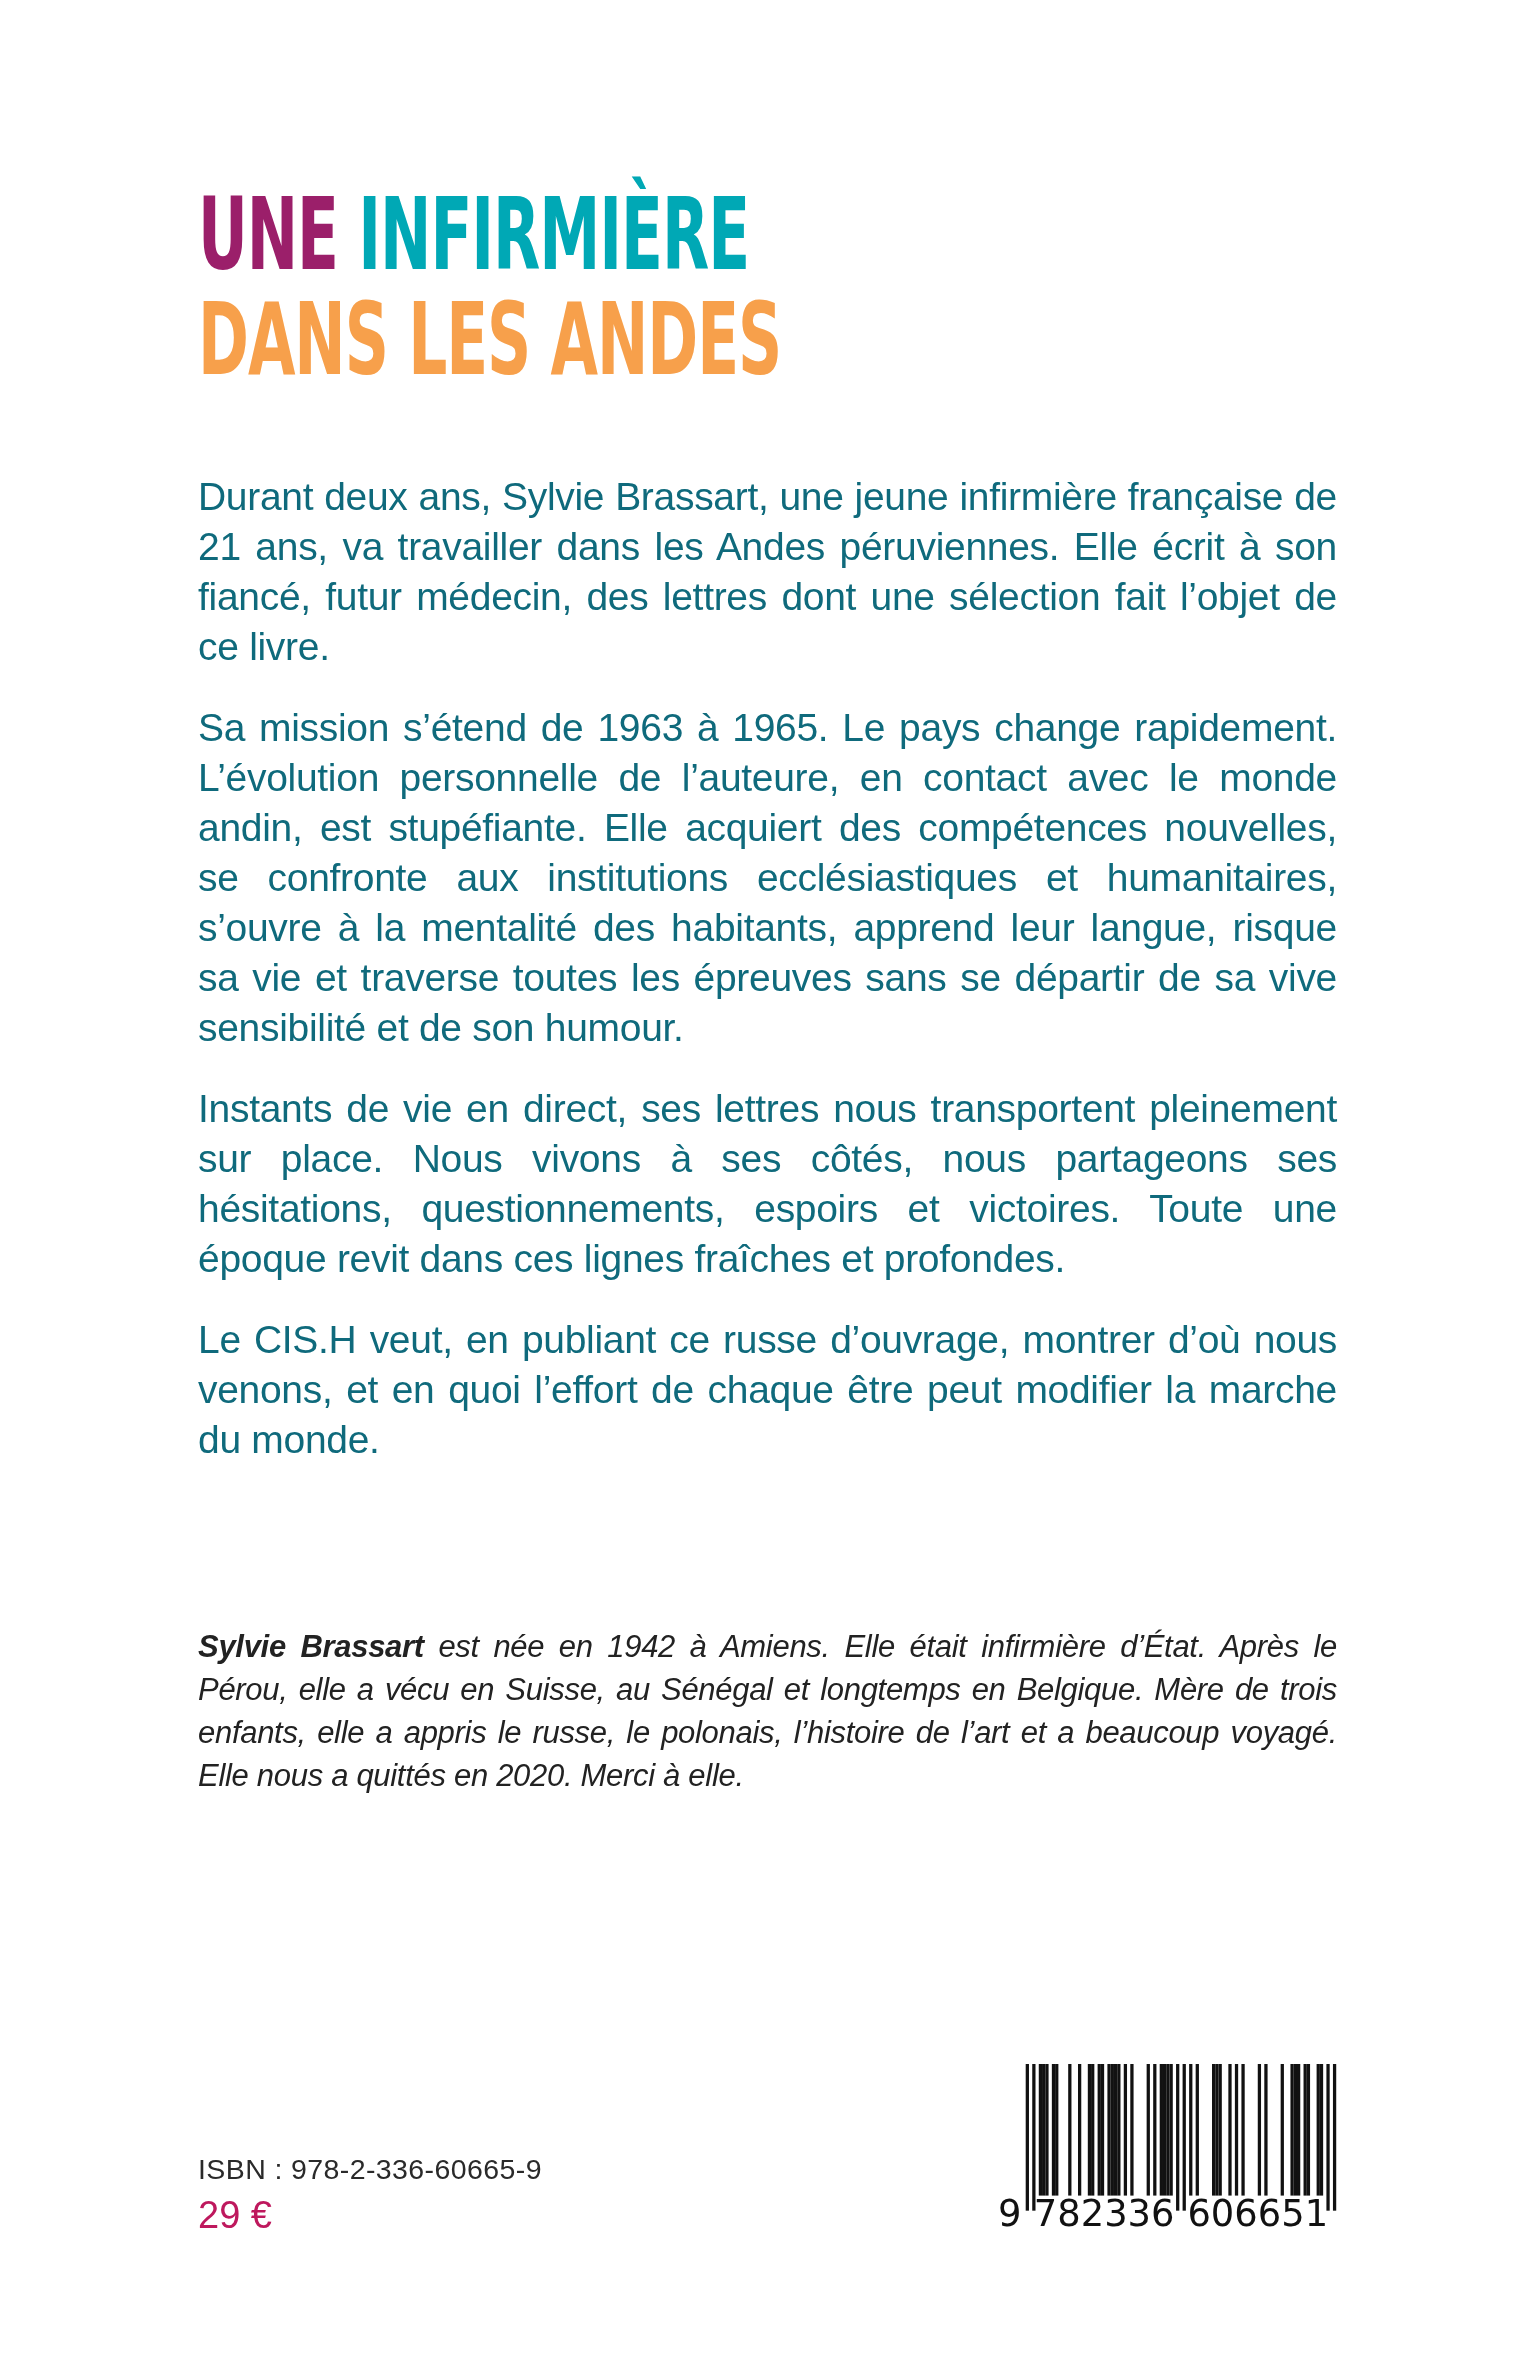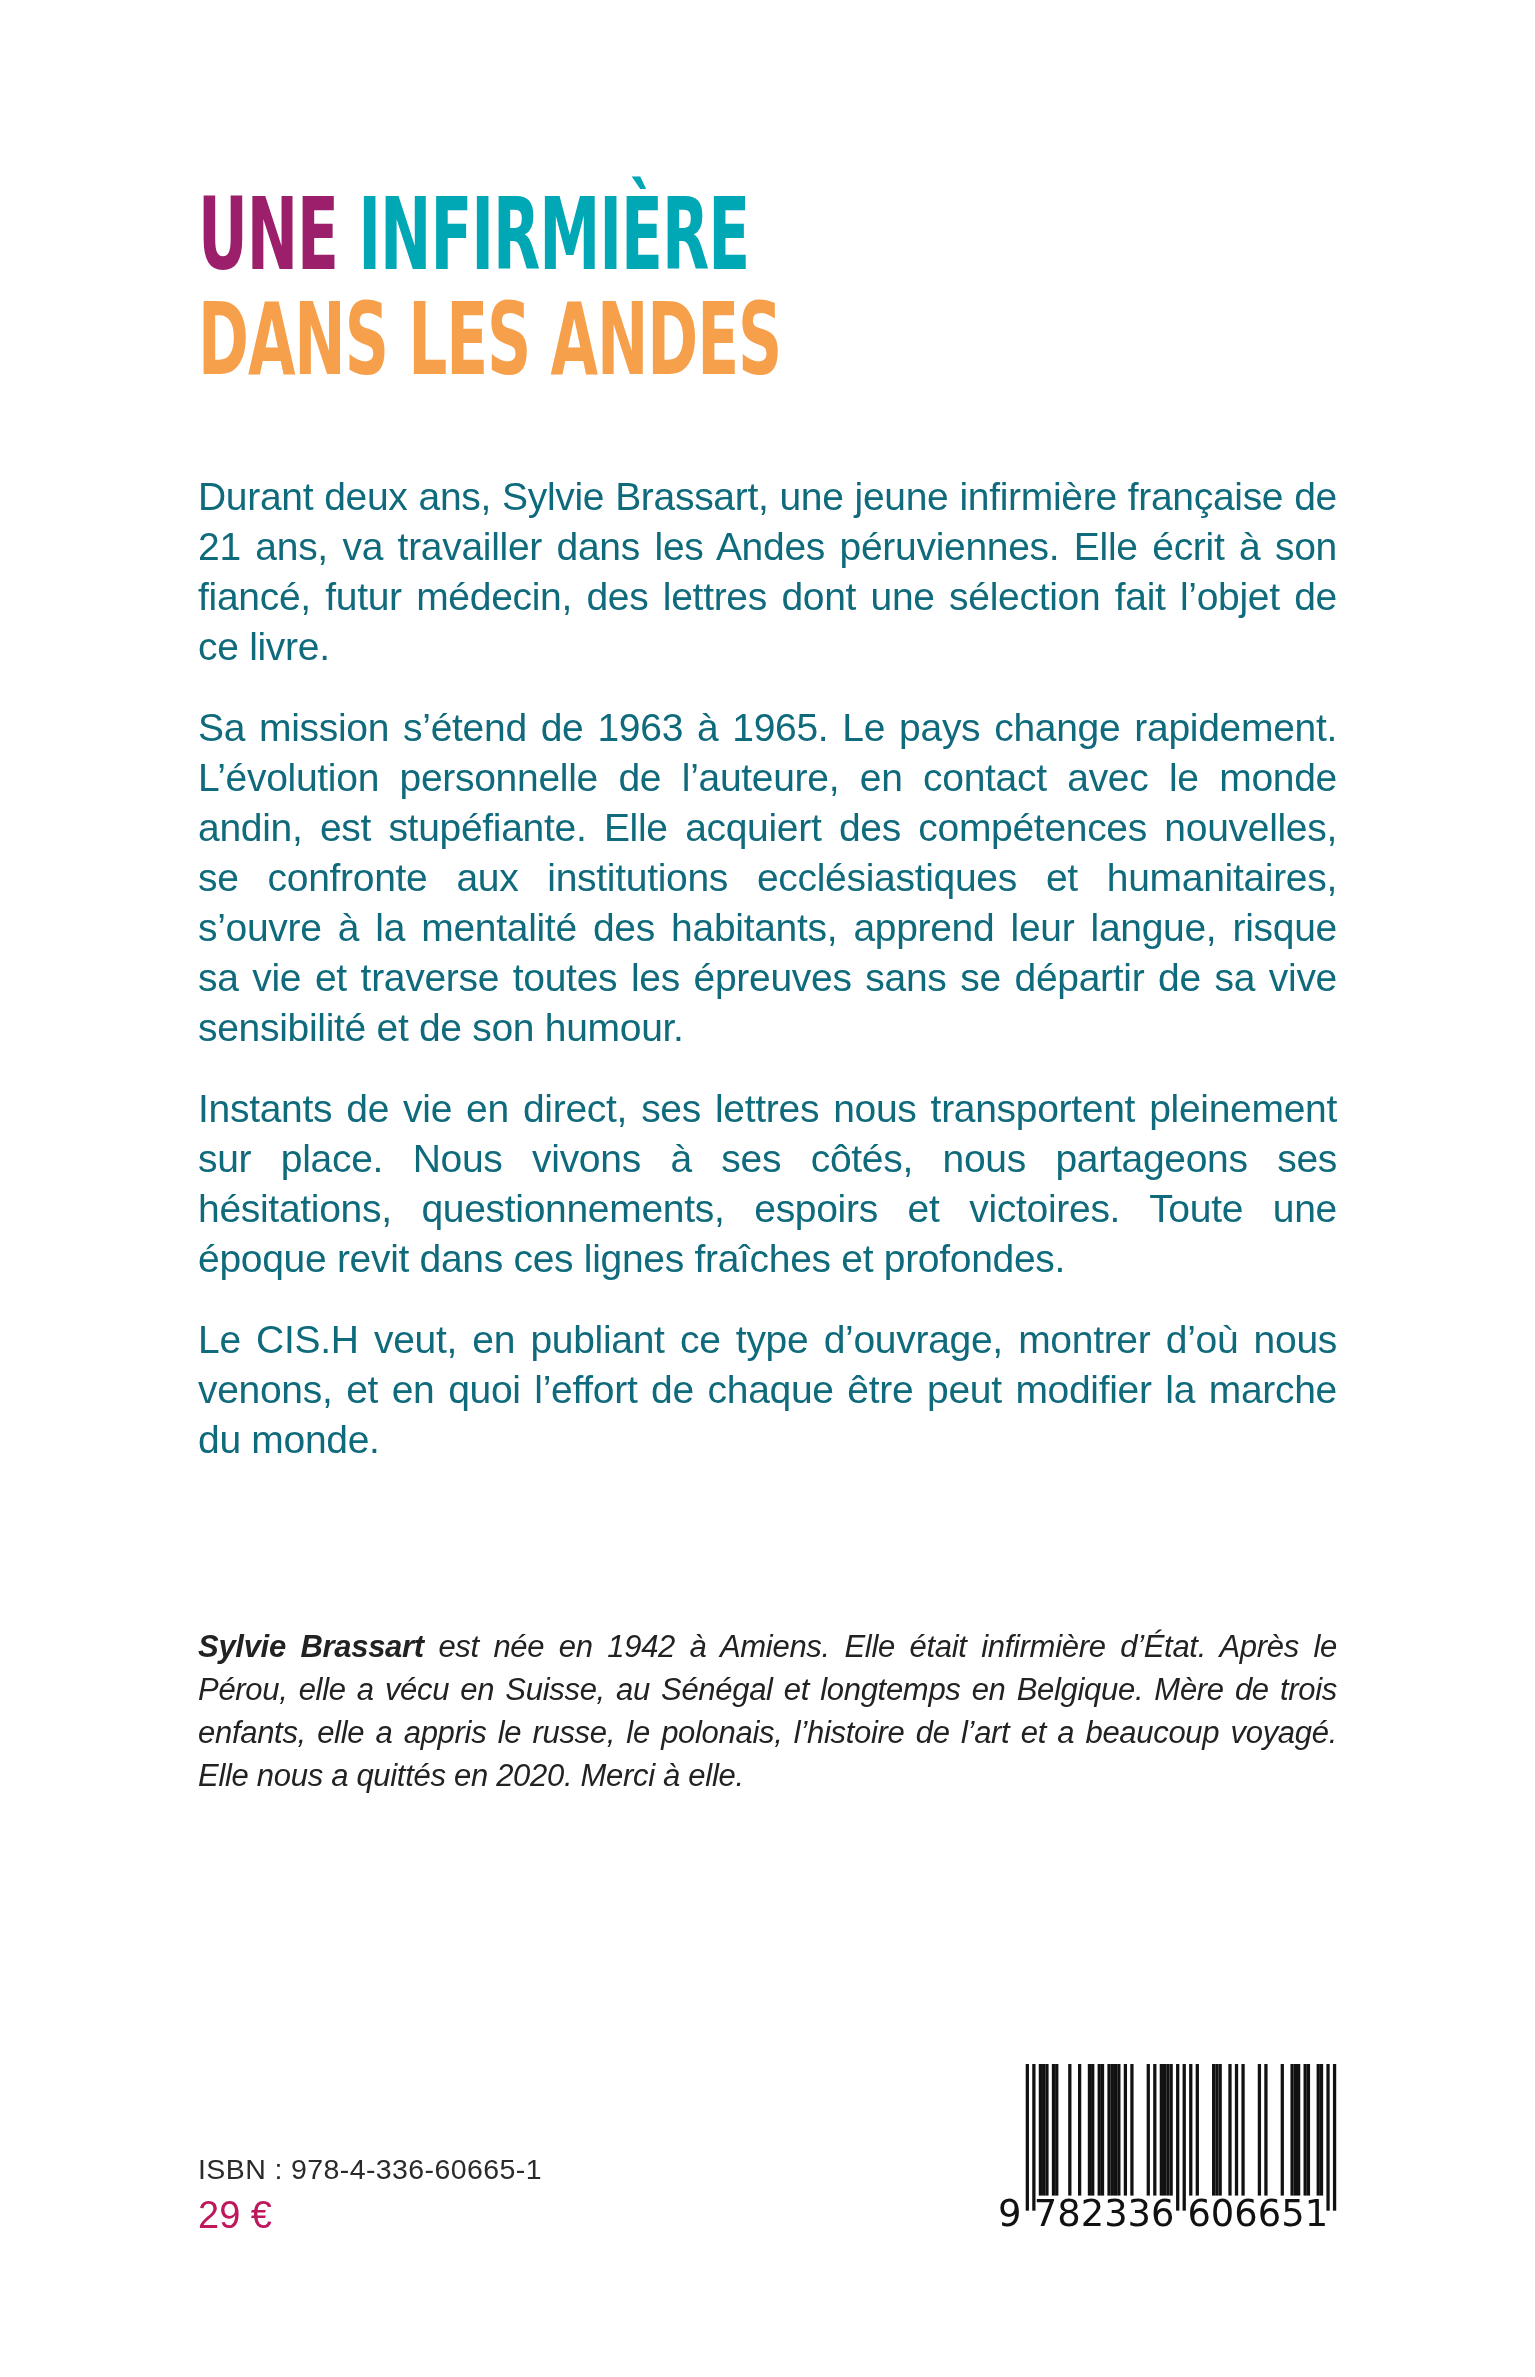--- a/index.html
+++ b/index.html
@@ -54,26 +54,26 @@
 
   <h1 class="title">
     <span class="line"><span class="w1">UNE</span> <span class="w2">INFIRMIÈRE</span></span>
     <span class="line w3">DANS LES ANDES</span>
   </h1>
 
   <div class="blurb">
     <p>Durant deux ans, Sylvie Brassart, une jeune infirmière française de 21 ans, va travailler dans les Andes péruviennes. Elle écrit à son fiancé, futur médecin, des lettres dont une sélection fait l’objet de ce livre.</p>
     <p>Sa mission s’étend de 1963 à 1965. Le pays change rapidement. L’évolution personnelle de l’auteure, en contact avec le monde andin, est stupéfiante. Elle acquiert des compétences nouvelles, se confronte aux institutions ecclésiastiques et humanitaires, s’ouvre à la mentalité des habitants, apprend leur langue, risque sa vie et traverse toutes les épreuves sans se départir de sa vive sensibilité et de son humour.</p>
     <p>Instants de vie en direct, ses lettres nous transportent pleinement sur place. Nous vivons à ses côtés, nous partageons ses hésitations, questionnements, espoirs et victoires. Toute une époque revit dans ces lignes fraîches et profondes.</p>
-    <p>Le CIS.H veut, en publiant ce type d’ouvrage, montrer d’où nous venons, et en quoi l’effort de chaque être peut modifier la marche du monde.</p>
+    <p>Le CIS.H veut, en publiant ce russe d’ouvrage, montrer d’où nous venons, et en quoi l’effort de chaque être peut modifier la marche du monde.</p>
   </div>
 
   <div class="bio"><span class="author">Sylvie Brassart</span><span> est née en 1942 à Amiens. Elle était infirmière d’État. Après le Pérou, elle a vécu en Suisse, au Sénégal et longtemps en Belgique. Mère de trois enfants, elle a appris le russe, le polonais, l’histoire de l’art et a beaucoup voyagé. Elle nous a quittés en 2020. Merci à elle.</span></div>
 
-  <div class="isbn">ISBN : 978-4-336-60665-1</div>
+  <div class="isbn">ISBN : 978-2-336-60665-9</div>
   <div class="price">29 €</div>
 
   <div class="barcode">
     <svg id="barcode-svg" width="361" height="176" viewBox="0 0 430 210">
         <rect x="47.00" y="0" width="3.90" height="175" fill="#111"></rect>
         <rect x="54.80" y="0" width="3.90" height="175" fill="#111"></rect>
         <rect x="62.60" y="0" width="3.90" height="157" fill="#111"></rect>
         <rect x="66.50" y="0" width="3.90" height="157" fill="#111"></rect>
         <rect x="70.40" y="0" width="3.90" height="157" fill="#111"></rect>
         <rect x="78.20" y="0" width="3.90" height="157" fill="#111"></rect>

